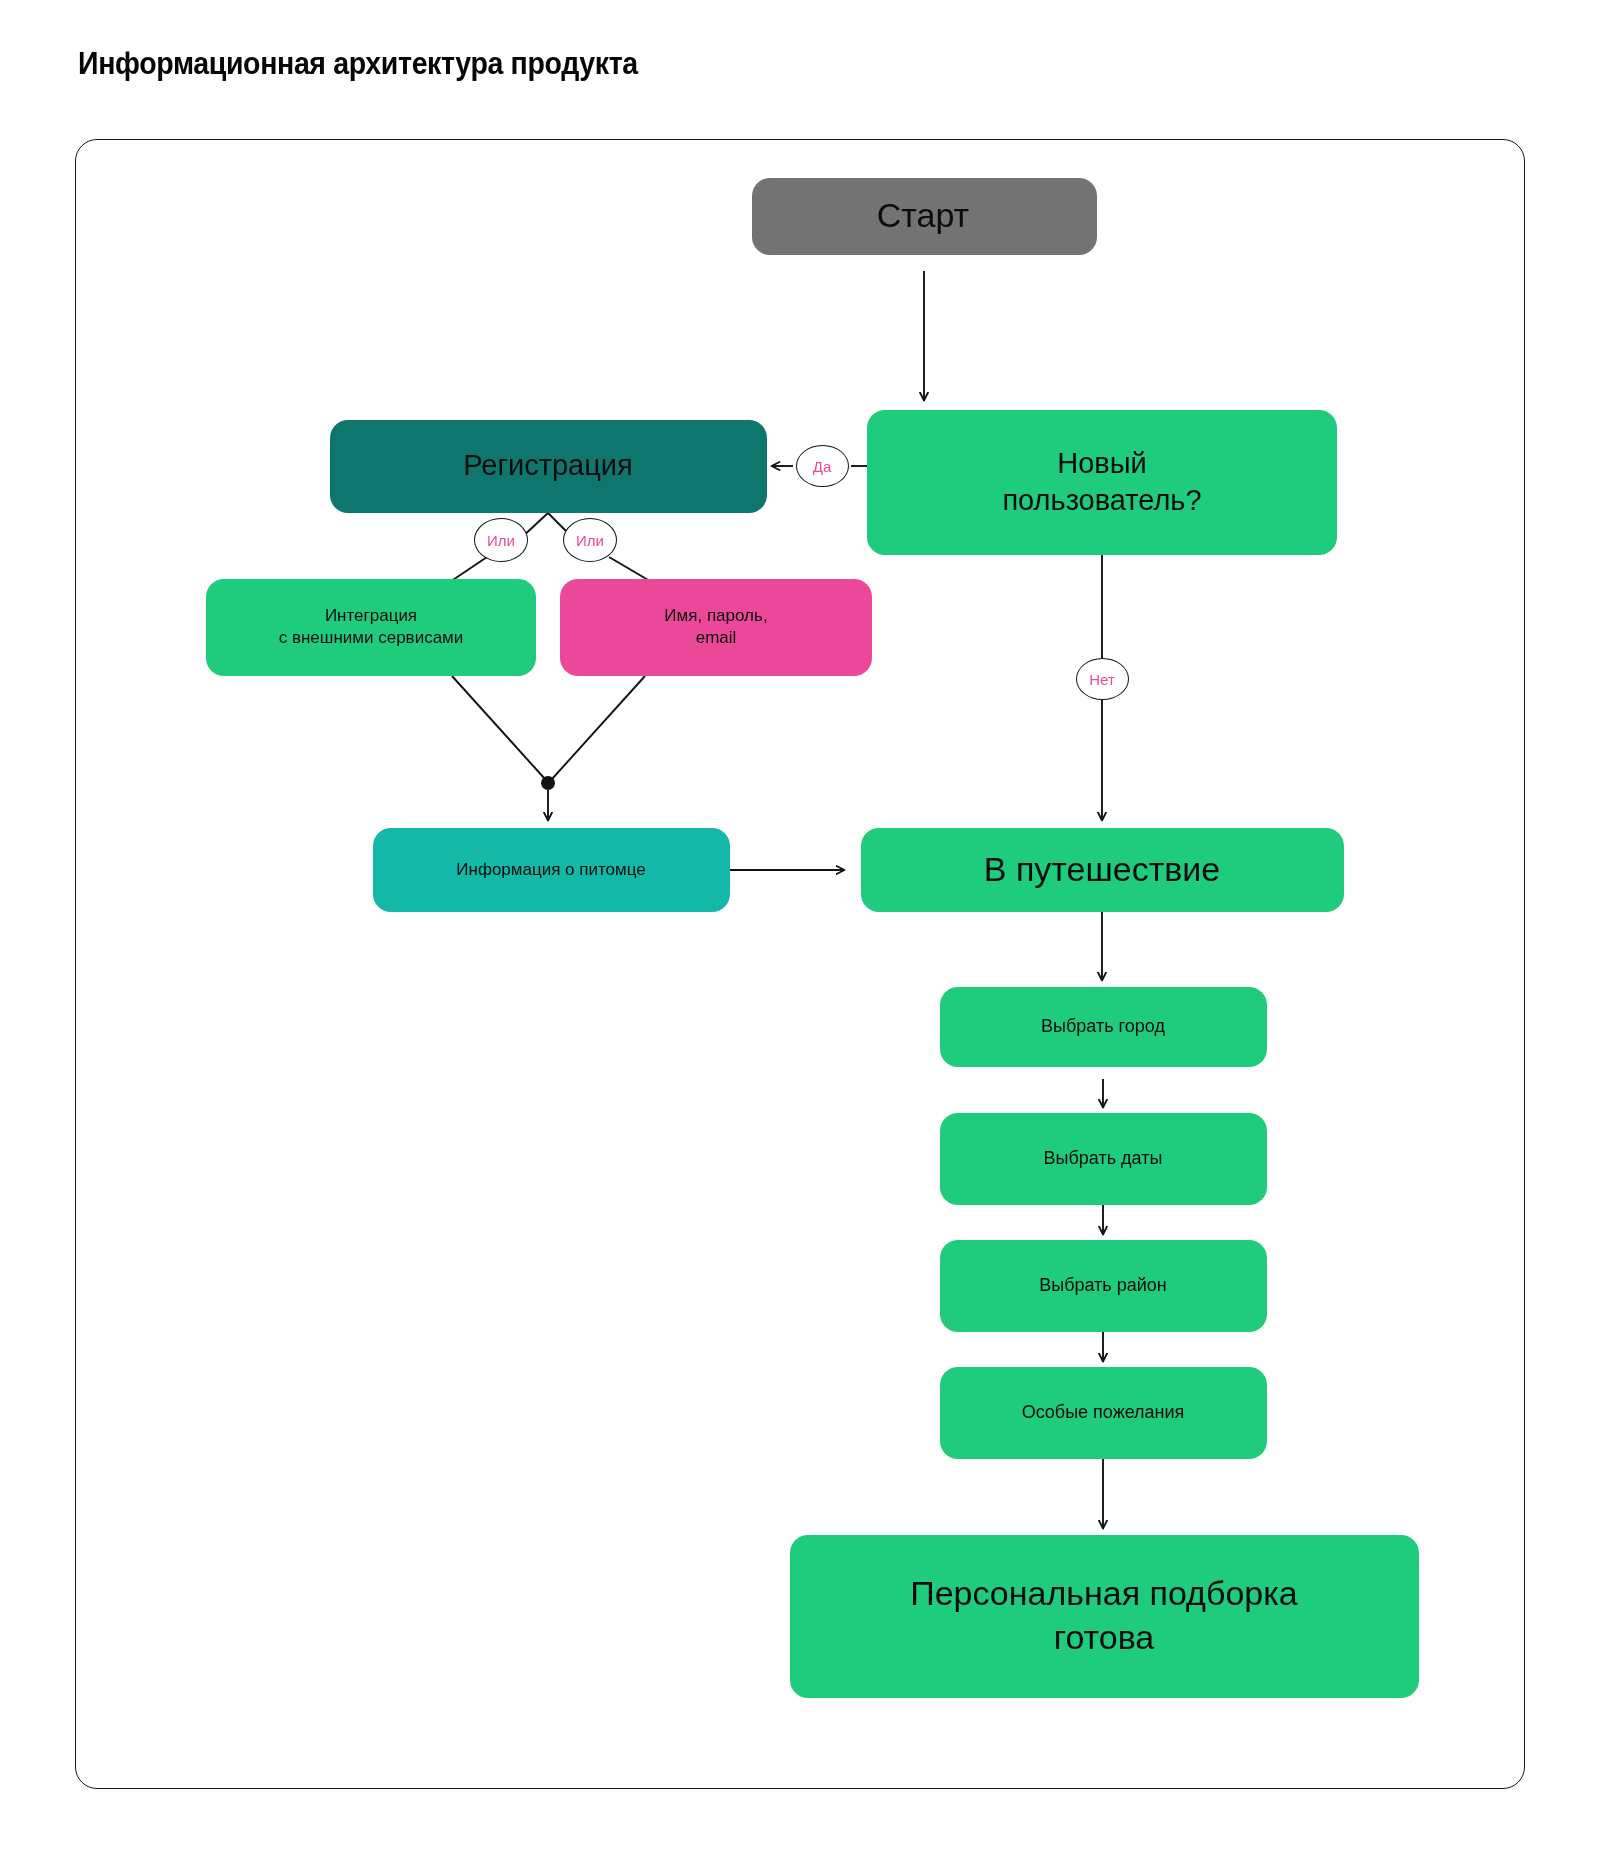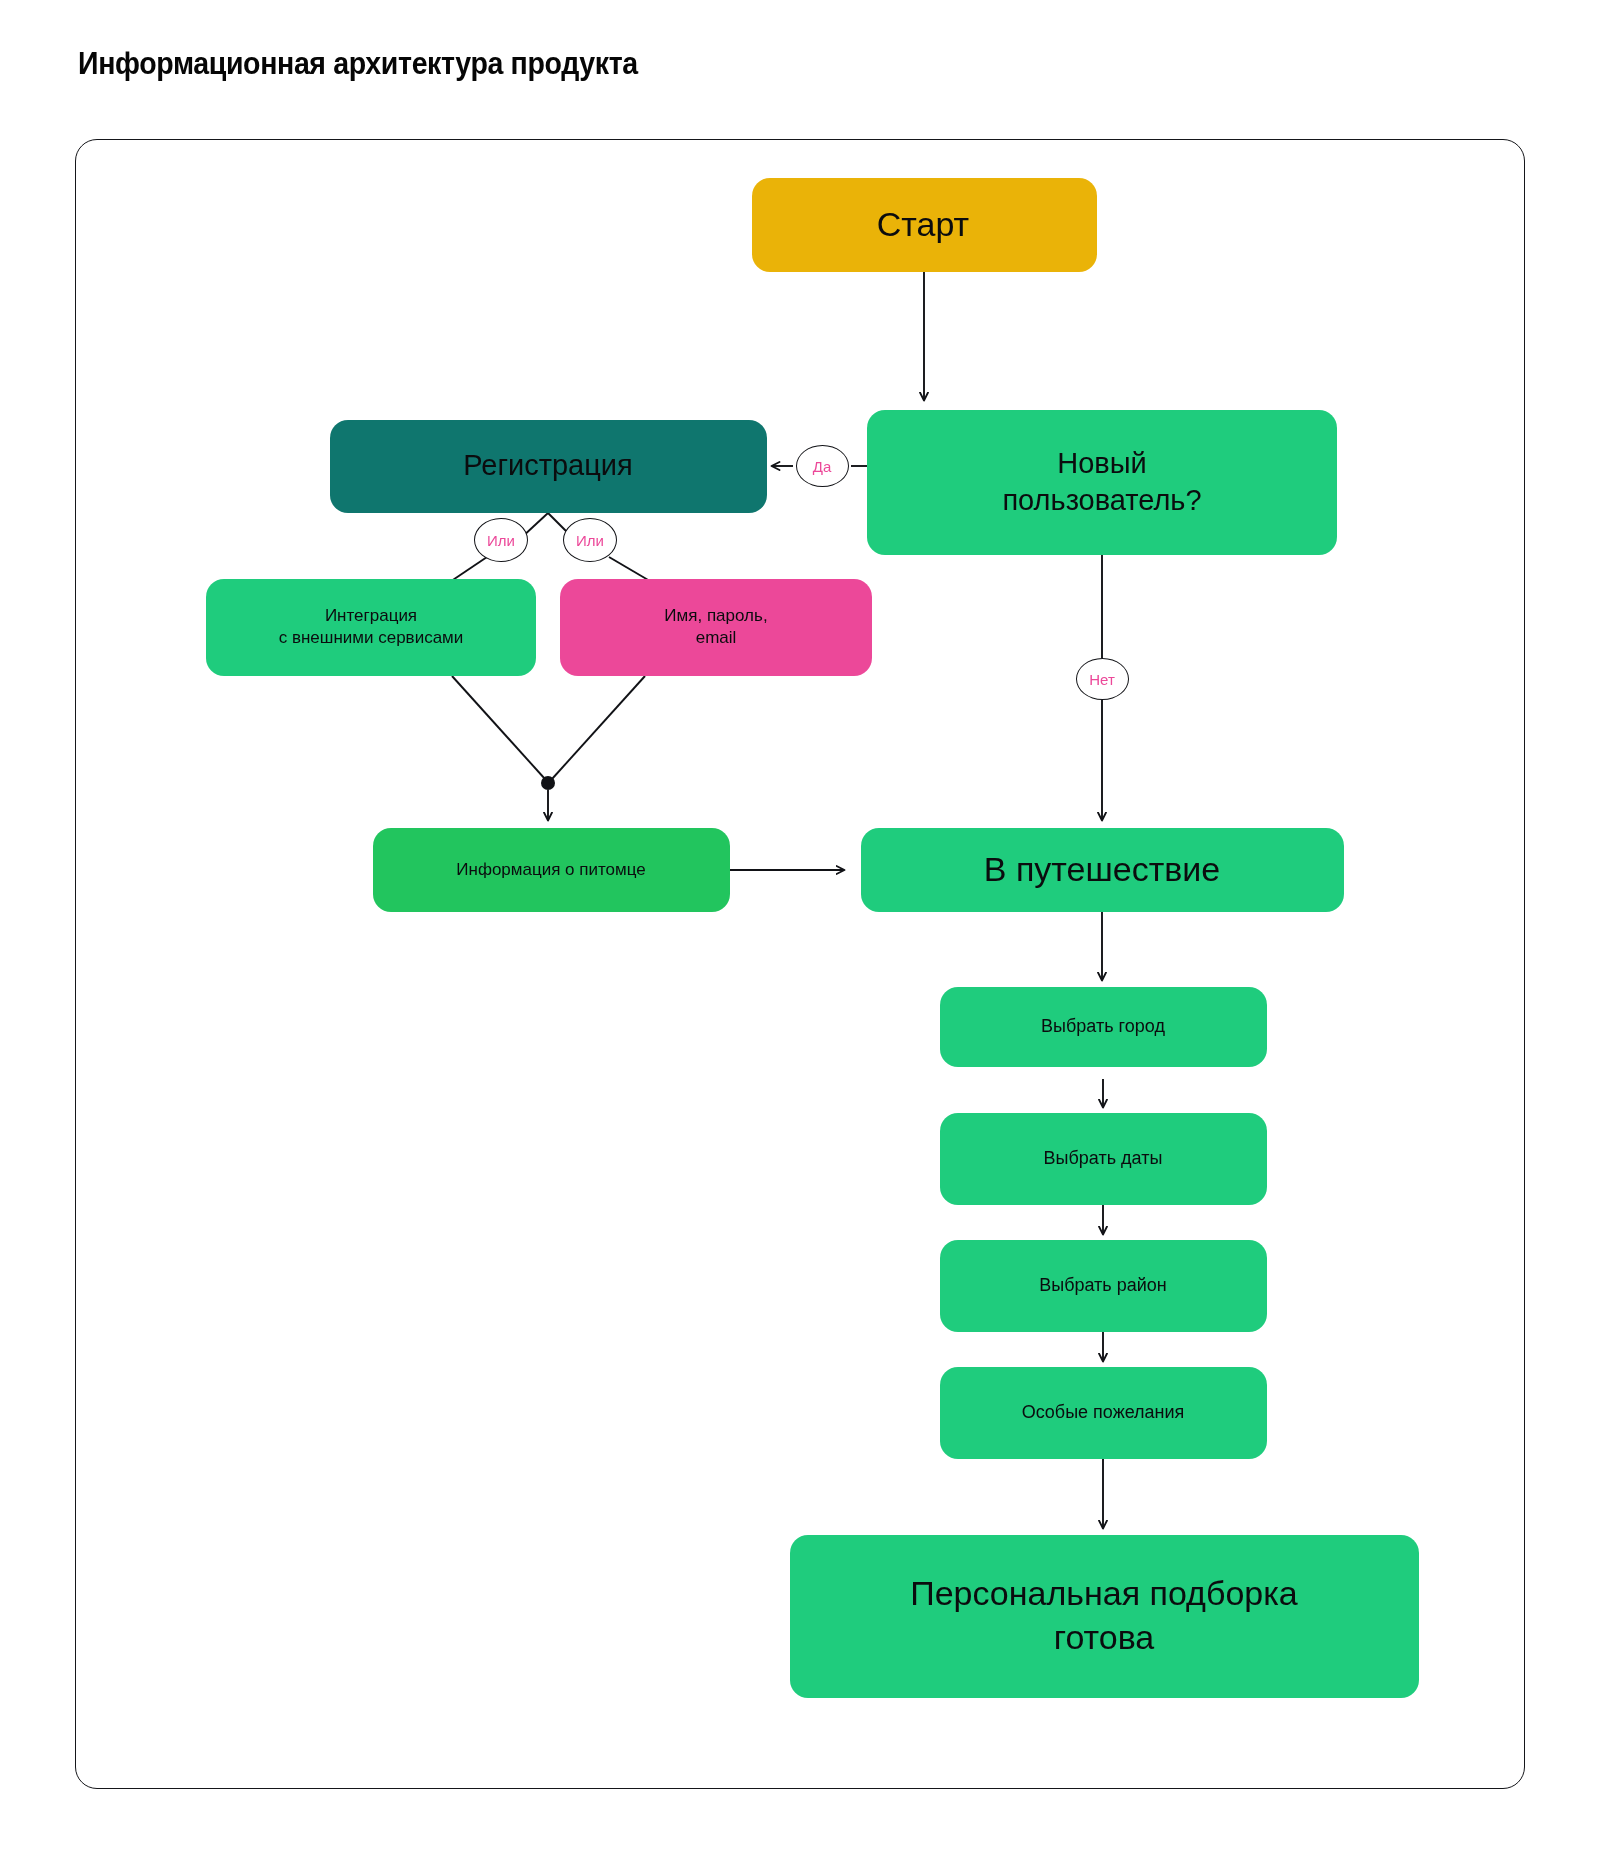--- a/index.html
+++ b/index.html
@@ -114,29 +114,29 @@
     <line x1="1102" y1="912" x2="1102" y2="980" marker-end="url(#ah)"></line>
 
     <line x1="1103" y1="1079" x2="1103" y2="1107" marker-end="url(#ah)"></line>
     <line x1="1103" y1="1205" x2="1103" y2="1234" marker-end="url(#ah)"></line>
     <line x1="1103" y1="1332" x2="1103" y2="1361" marker-end="url(#ah)"></line>
     <line x1="1103" y1="1459" x2="1103" y2="1528" marker-end="url(#ah)"></line>
   </g>
 </svg>
 
 <div id="nodes-layer">
-    <div class="node size-xl" style="left: 751.5px; top: 177.5px; width: 345px; height: 94px; background: #eab308; padding-left: 8px;">Старт</div>
+    <div class="node size-xl" style="left: 751.5px; top: 177.5px; width: 345px; height: 77px; background: #737373; padding-left: 8px;">Старт</div>
     <div class="node size-lg" style="left: 867px; top: 409.5px; width: 470px; height: 145px; background: rgb(31, 204, 125);">Новый
 пользователь?</div>
     <div class="node size-lg" style="left: 329.5px; top: 419.5px; width: 437px; height: 93px; background: #0f766e;">Регистрация</div>
     <div class="node size-xs" style="left: 206px; top: 578.5px; width: 330px; height: 97px; background: rgb(31, 204, 125);">Интеграция
 с внешними сервисами</div>
     <div class="node size-xs" style="left: 560px; top: 578.5px; width: 312px; height: 97px; background: #ec4899;">Имя, пароль,
 email</div>
-    <div class="node size-xs" style="left: 372.5px; top: 828px; width: 357px; height: 84px; background: #22c55e;">Информация о питомце</div>
+    <div class="node size-xs" style="left: 372.5px; top: 828px; width: 357px; height: 84px; background: #14b8a6;">Информация о питомце</div>
     <div class="node size-md" style="left: 860.5px; top: 828px; width: 483px; height: 84px; background: rgb(31, 204, 125);">В путешествие</div>
     <div class="node size-sm" style="left: 939.5px; top: 987px; width: 327px; height: 80px; background: rgb(31, 204, 125);">Выбрать город</div>
     <div class="node size-sm" style="left: 939.5px; top: 1113px; width: 327px; height: 92px; background: rgb(31, 204, 125);">Выбрать даты</div>
     <div class="node size-sm" style="left: 939.5px; top: 1240px; width: 327px; height: 92px; background: rgb(31, 204, 125);">Выбрать район</div>
     <div class="node size-sm" style="left: 939.5px; top: 1367px; width: 327px; height: 92px; background: rgb(31, 204, 125);">Особые пожелания</div>
     <div class="node size-xl" style="left: 789.5px; top: 1534.5px; width: 629px; height: 163px; background: rgb(31, 204, 125);">Персональная подборка
 готова</div>
   </div>
 <div id="labels-layer">
     <div class="edge-label" style="left: 795.5px; top: 445px; width: 53px; height: 42px;">Да</div>

